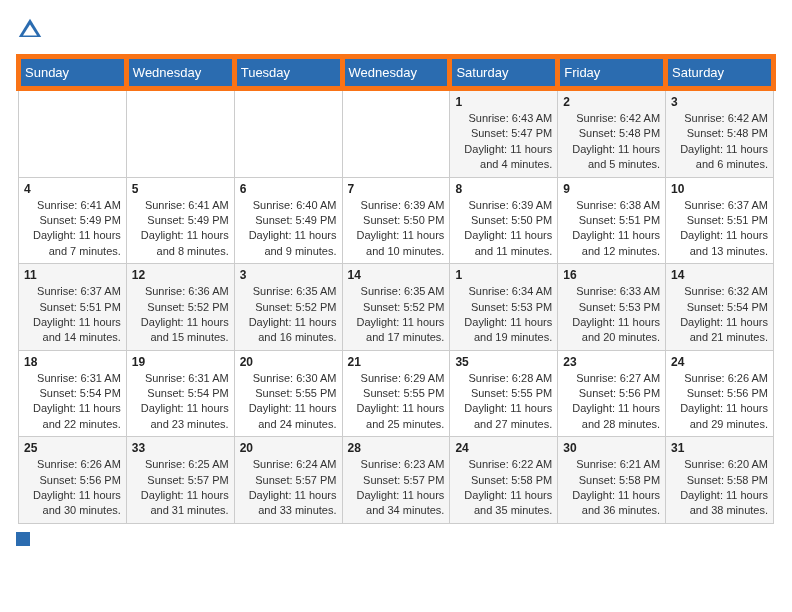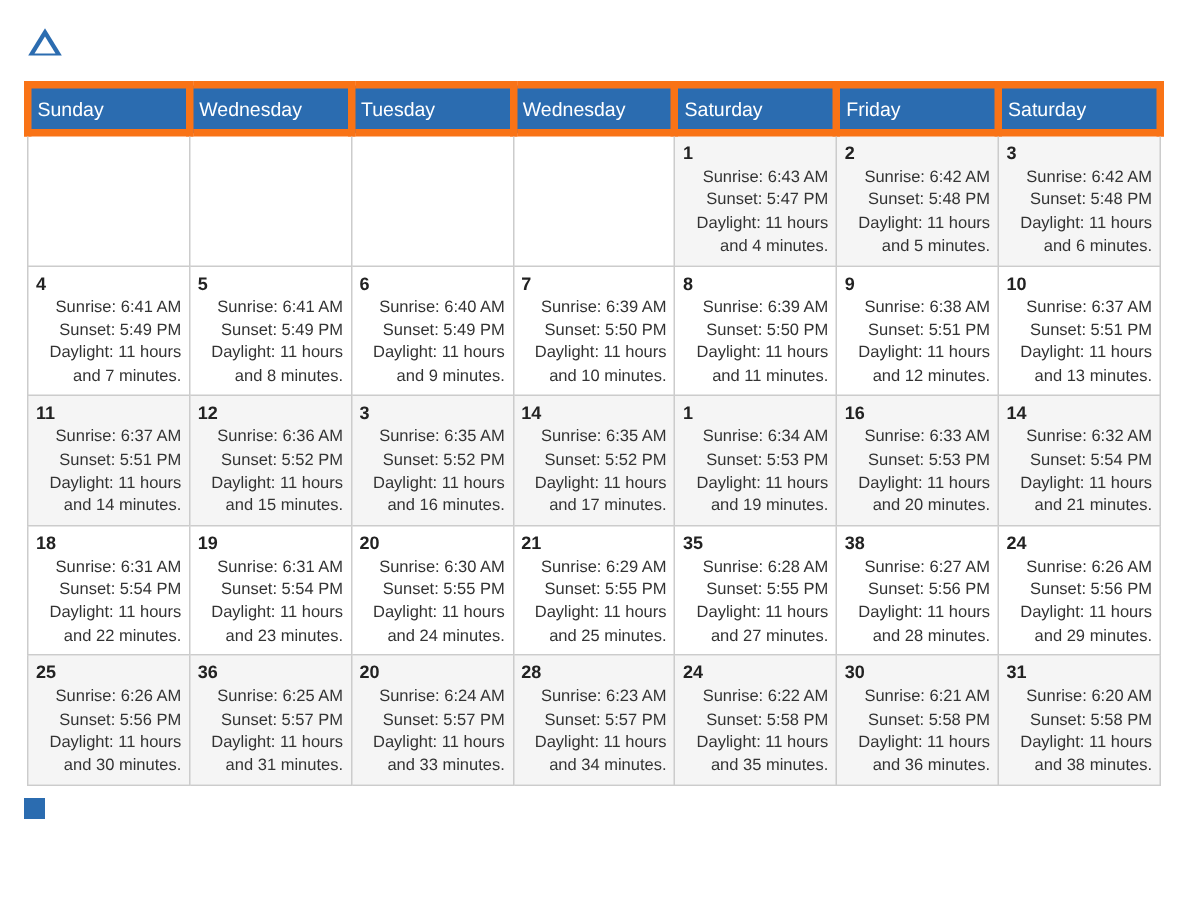--- a/index.html
+++ b/index.html
@@ -229,35 +229,35 @@
         </td>
         <td>
           <span class="day-num">21</span>
           <div class="day-info">Sunrise: 6:29 AM<br>Sunset: 5:55 PM<br>Daylight: 11 hours and 25 minutes.</div>
         </td>
         <td>
           <span class="day-num">35</span>
           <div class="day-info">Sunrise: 6:28 AM<br>Sunset: 5:55 PM<br>Daylight: 11 hours and 27 minutes.</div>
         </td>
         <td>
-          <span class="day-num">38</span>
+          <span class="day-num">23</span>
           <div class="day-info">Sunrise: 6:27 AM<br>Sunset: 5:56 PM<br>Daylight: 11 hours and 28 minutes.</div>
         </td>
         <td>
           <span class="day-num">24</span>
           <div class="day-info">Sunrise: 6:26 AM<br>Sunset: 5:56 PM<br>Daylight: 11 hours and 29 minutes.</div>
         </td>
       </tr>
       <tr>
         <td>
           <span class="day-num">25</span>
           <div class="day-info">Sunrise: 6:26 AM<br>Sunset: 5:56 PM<br>Daylight: 11 hours and 30 minutes.</div>
         </td>
         <td>
-          <span class="day-num">36</span>
+          <span class="day-num">33</span>
           <div class="day-info">Sunrise: 6:25 AM<br>Sunset: 5:57 PM<br>Daylight: 11 hours and 31 minutes.</div>
         </td>
         <td>
           <span class="day-num">20</span>
           <div class="day-info">Sunrise: 6:24 AM<br>Sunset: 5:57 PM<br>Daylight: 11 hours and 33 minutes.</div>
         </td>
         <td>
           <span class="day-num">28</span>
           <div class="day-info">Sunrise: 6:23 AM<br>Sunset: 5:57 PM<br>Daylight: 11 hours and 34 minutes.</div>
         </td>

